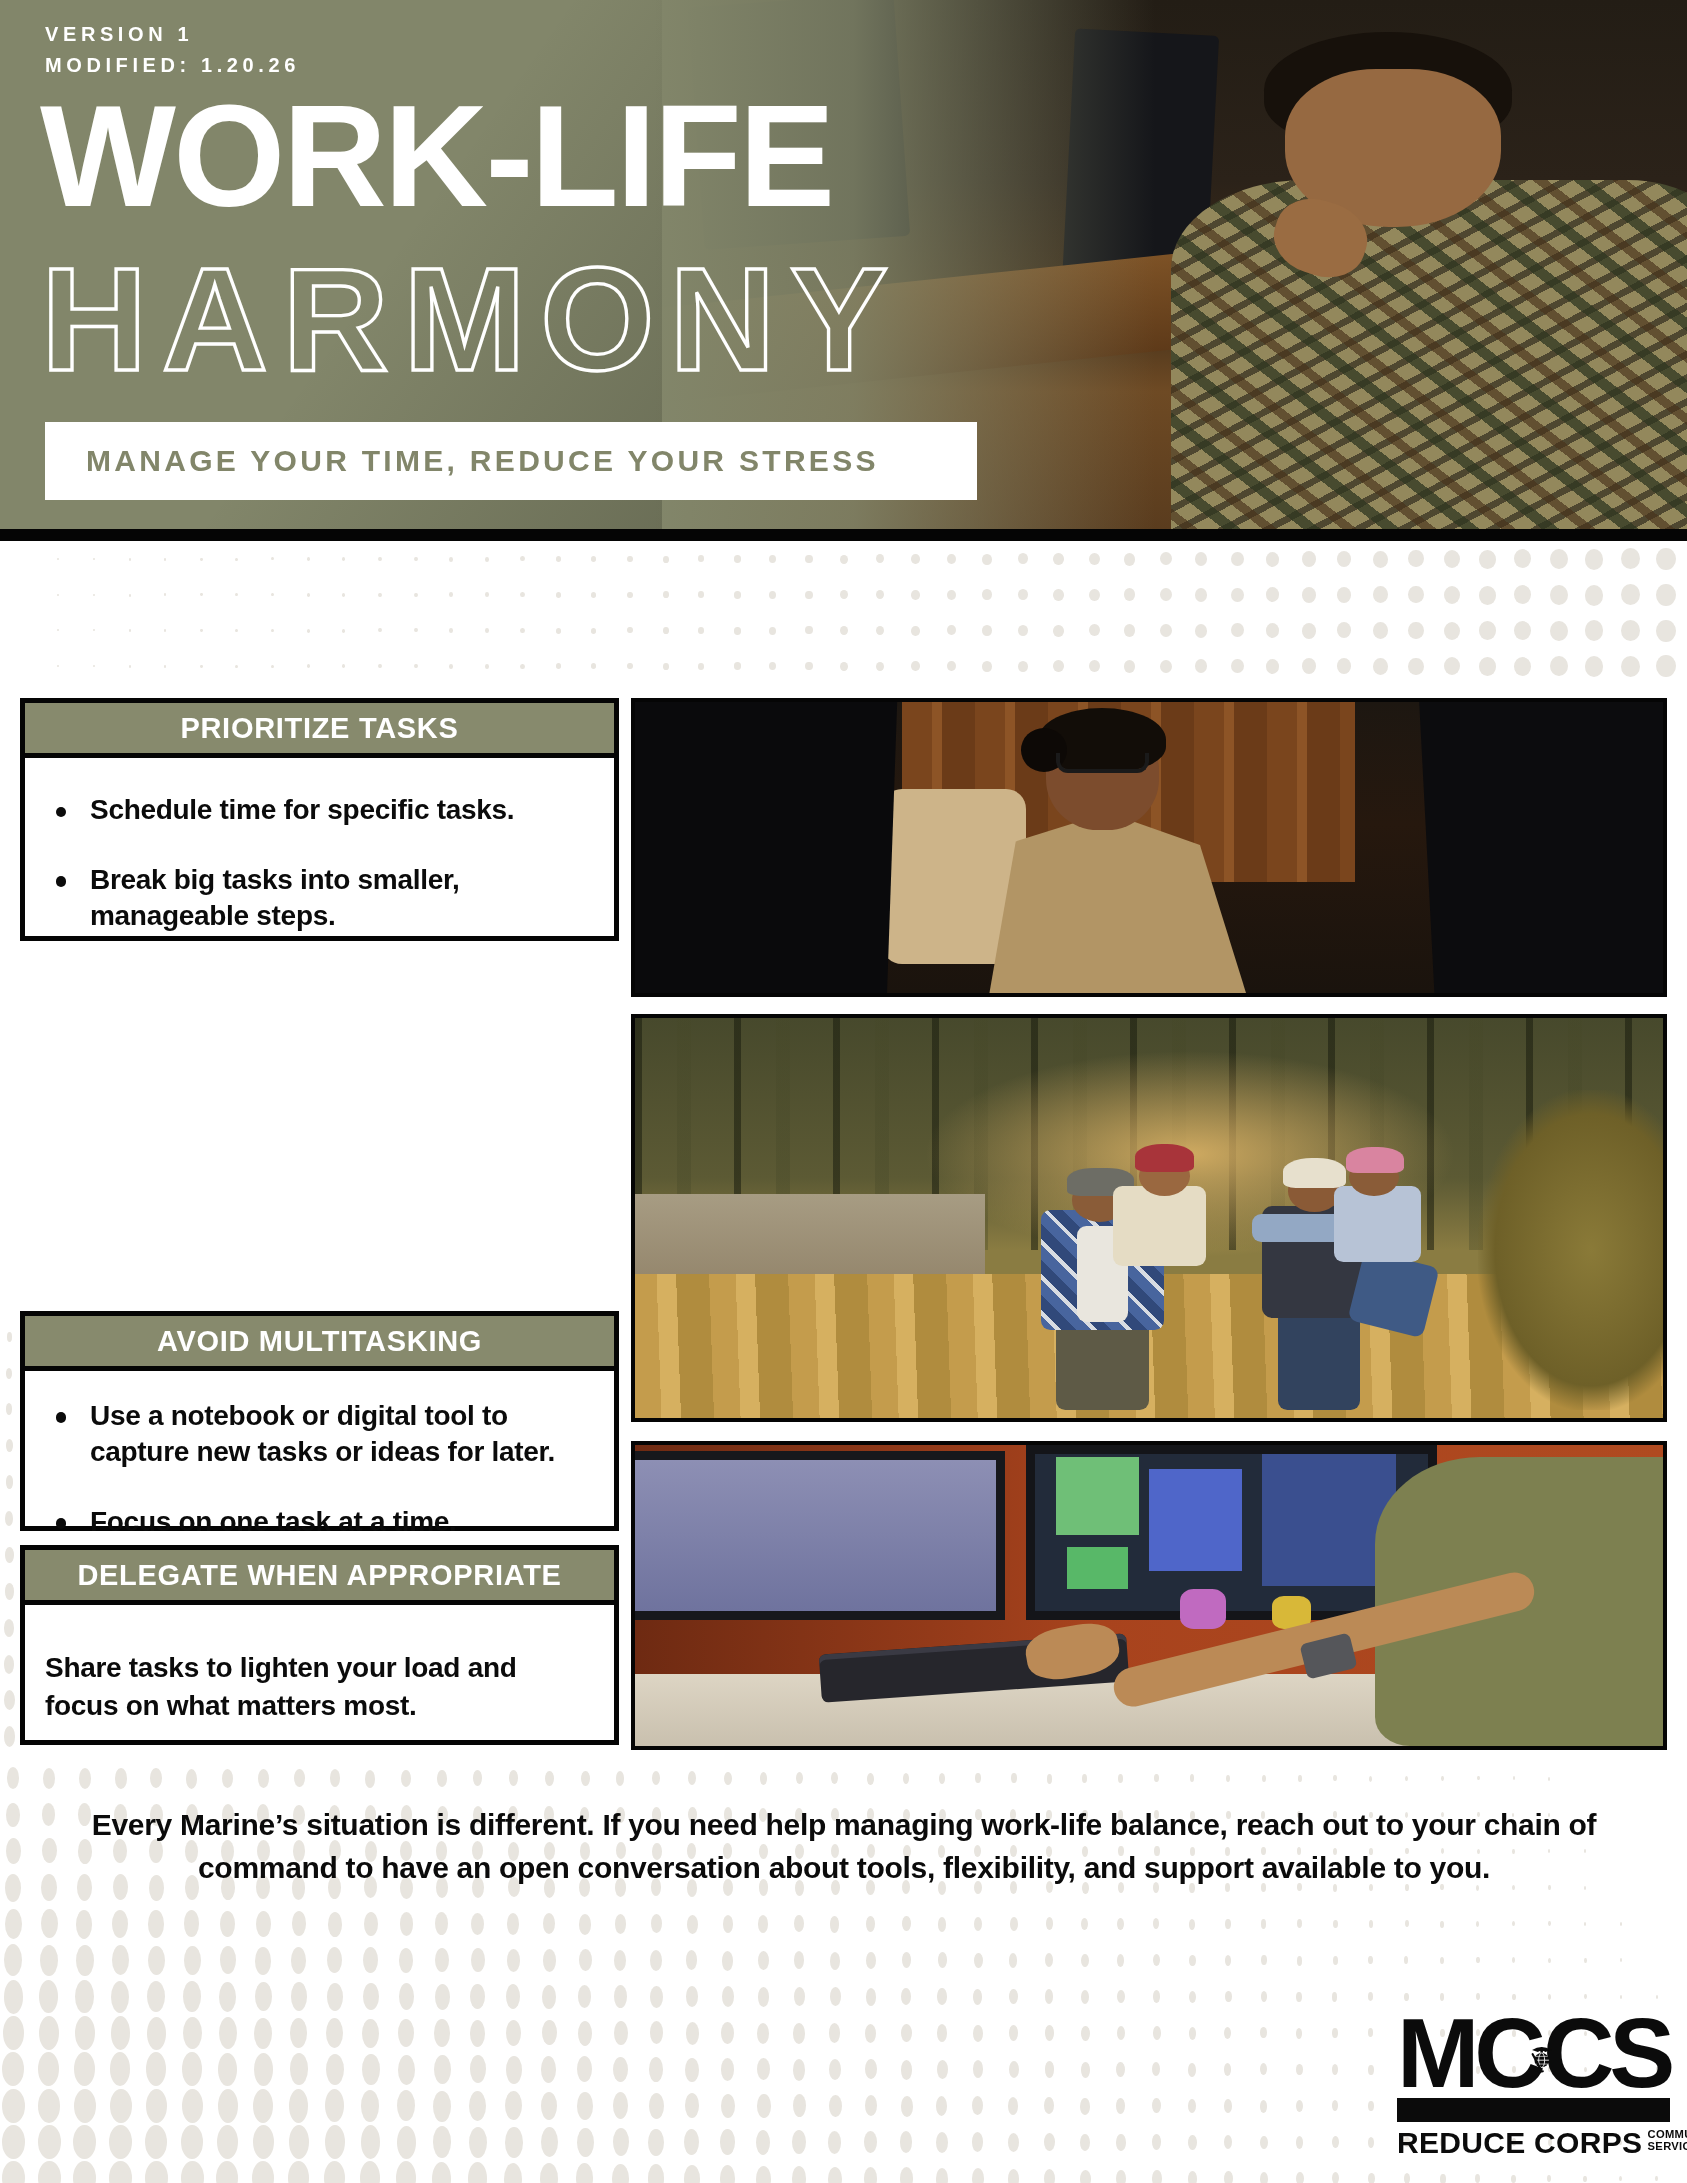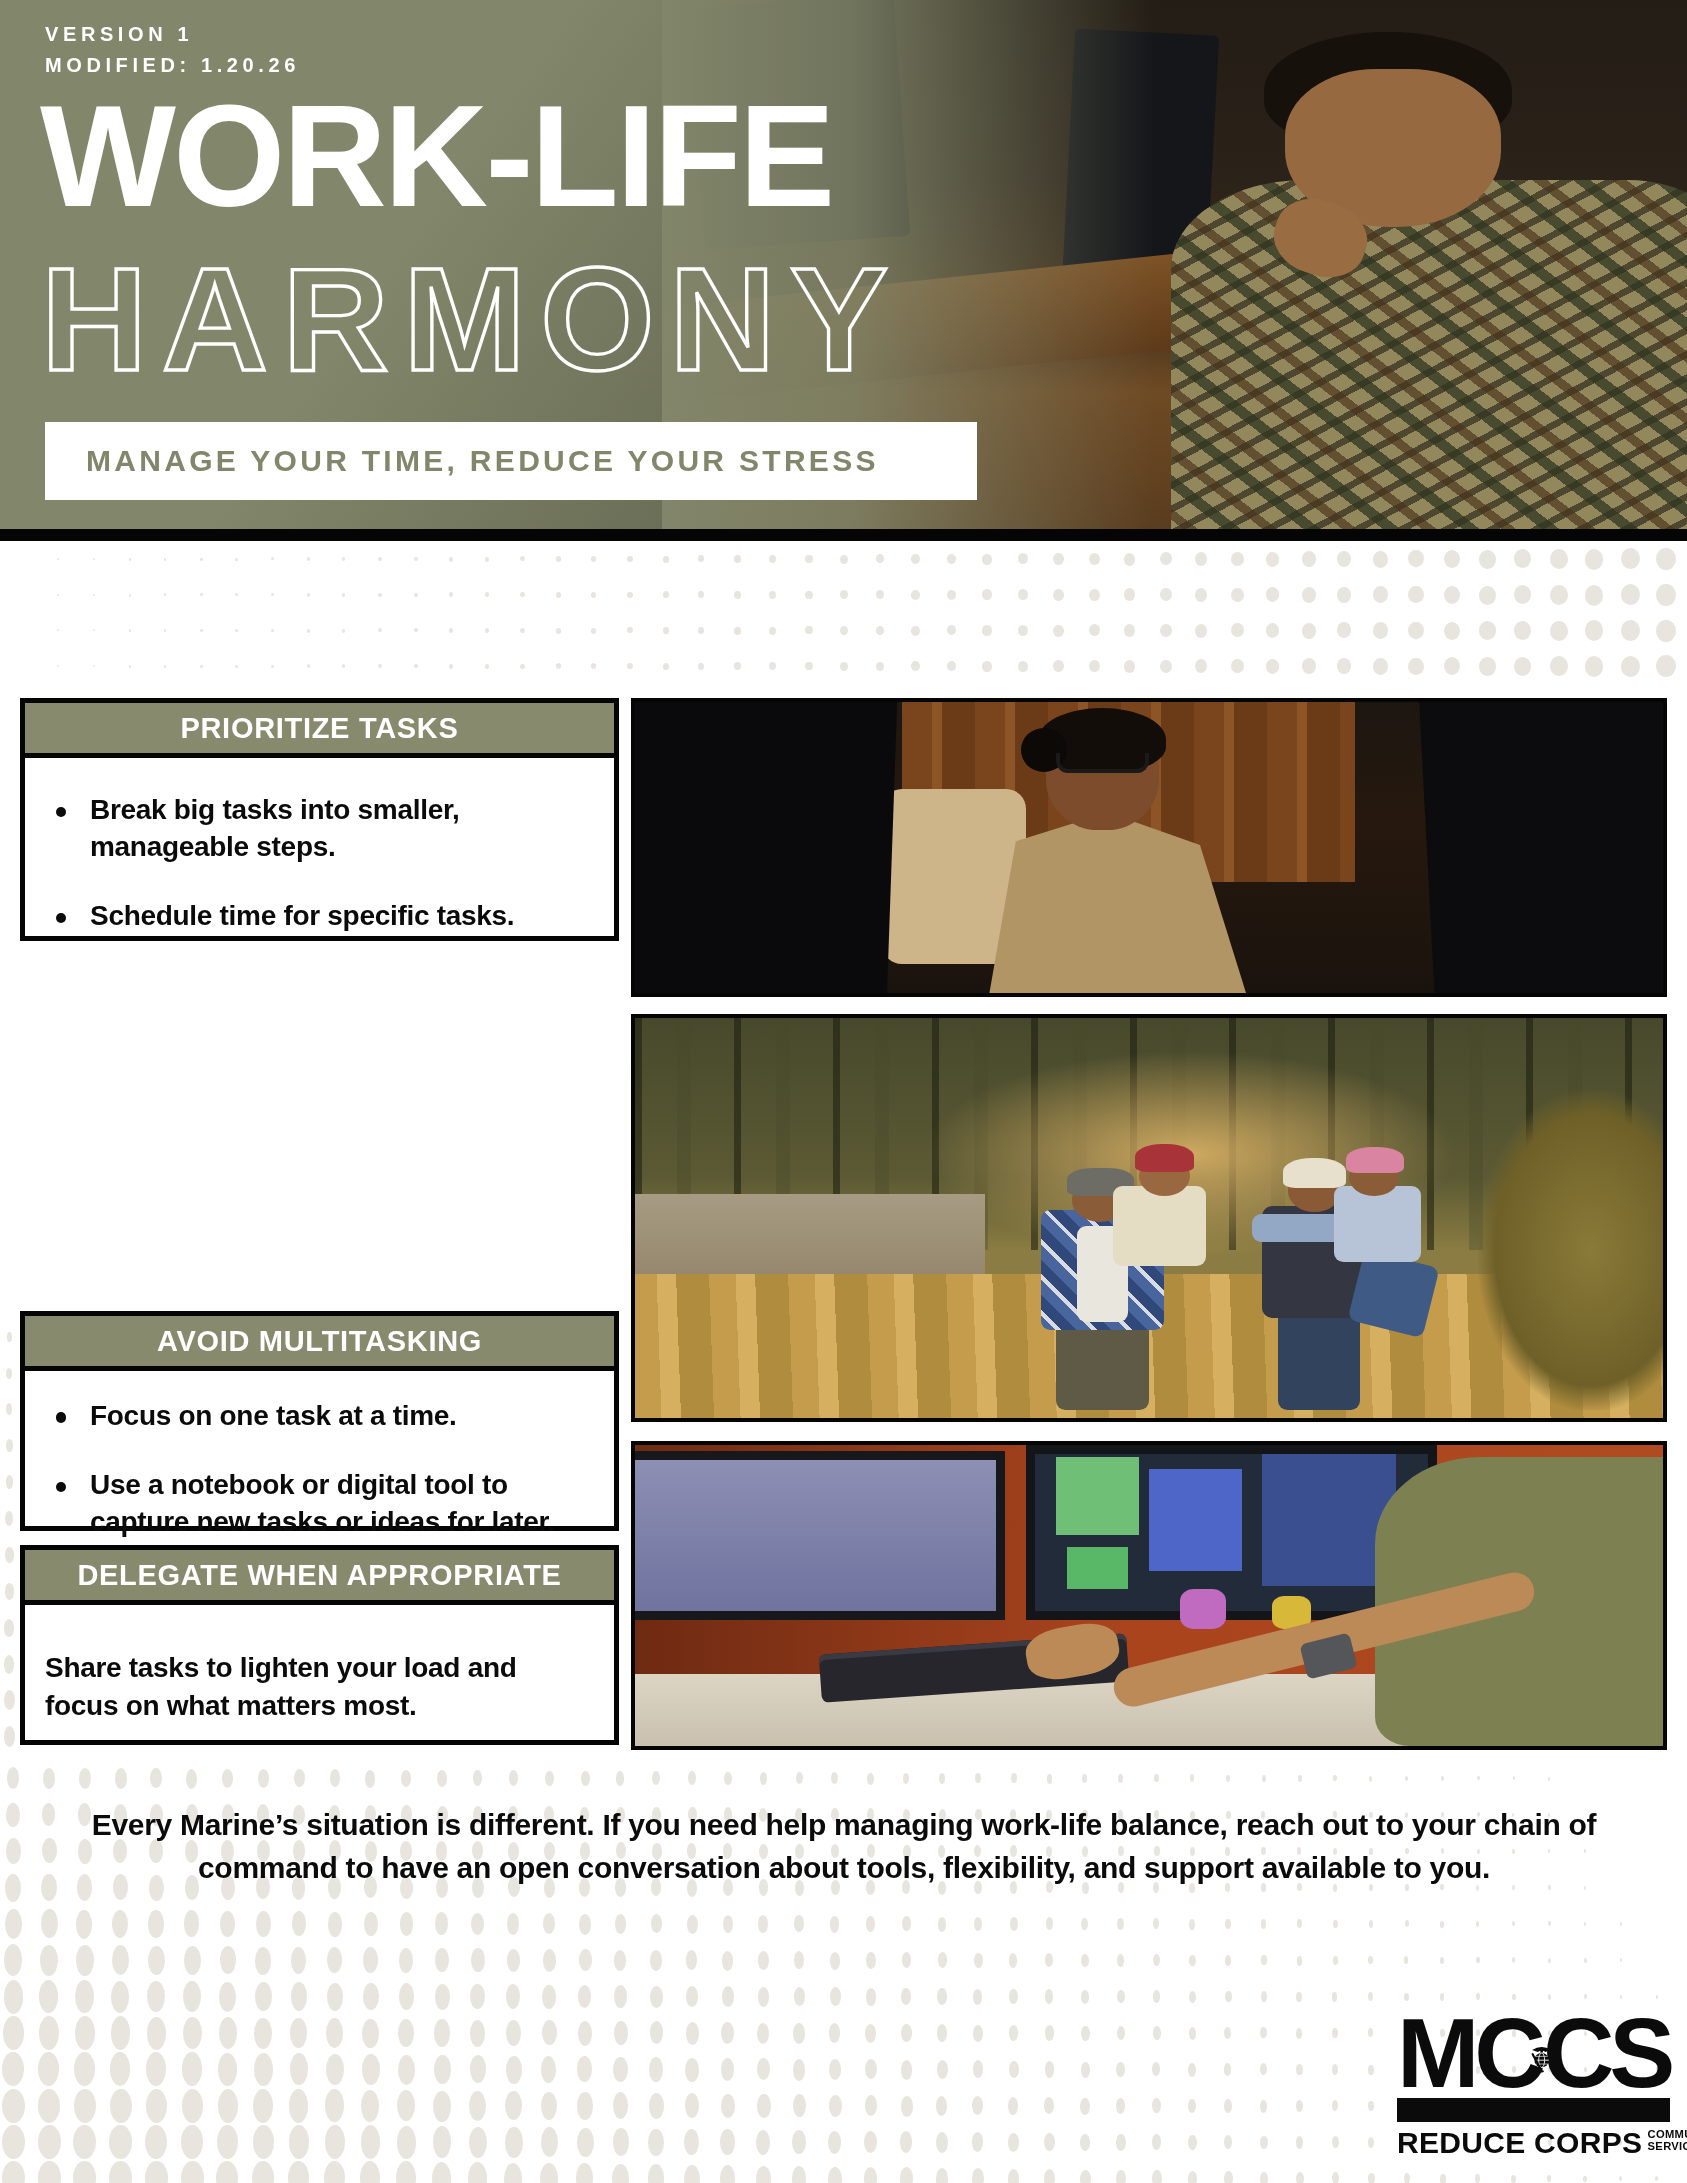--- a/index.html
+++ b/index.html
@@ -925,31 +925,31 @@
       <span class="dot" style="left: 1547px; top: 2175px; width: 4.1px; height: 7.1px;"></span>
       <span class="dot" style="left: 1583px; top: 2176px; width: 3.6px; height: 6.3px;"></span>
       <span class="dot" style="left: 1619px; top: 2176px; width: 3.1px; height: 5.4px;"></span>
       <span class="dot" style="left: 1655px; top: 2176px; width: 2.6px; height: 4.6px;"></span>
     </div>
 
 
   <section class="tip" style="top:698px;height:243px;">
     <h3 class="tip-h">PRIORITIZE TASKS</h3>
     <ul class="tip-b">
+      <li>Schedule time for specific tasks.</li>
       <li>Break big tasks into smaller, manageable steps.</li>
-      <li>Schedule time for specific tasks.</li>
     </ul>
   </section>
 
 
   <section class="tip" style="top:1311px;height:220px;">
     <h3 class="tip-h">AVOID MULTITASKING</h3>
     <ul class="tip-b" style="padding-top:26.5px;">
+      <li>Use a notebook or digital tool to capture new tasks or ideas for later.</li>
       <li>Focus on one task at a time.</li>
-      <li>Use a notebook or digital tool to capture new tasks or ideas for later.</li>
     </ul>
   </section>
 
   <section class="tip" style="top:1545px;height:200px;">
     <h3 class="tip-h">DELEGATE WHEN APPROPRIATE</h3>
     <p class="tip-p">Share tasks to lighten your load and focus on what matters most.</p>
   </section>
 
   <div class="photo" style="top:698px;height:299px;">
     <div class="art">

